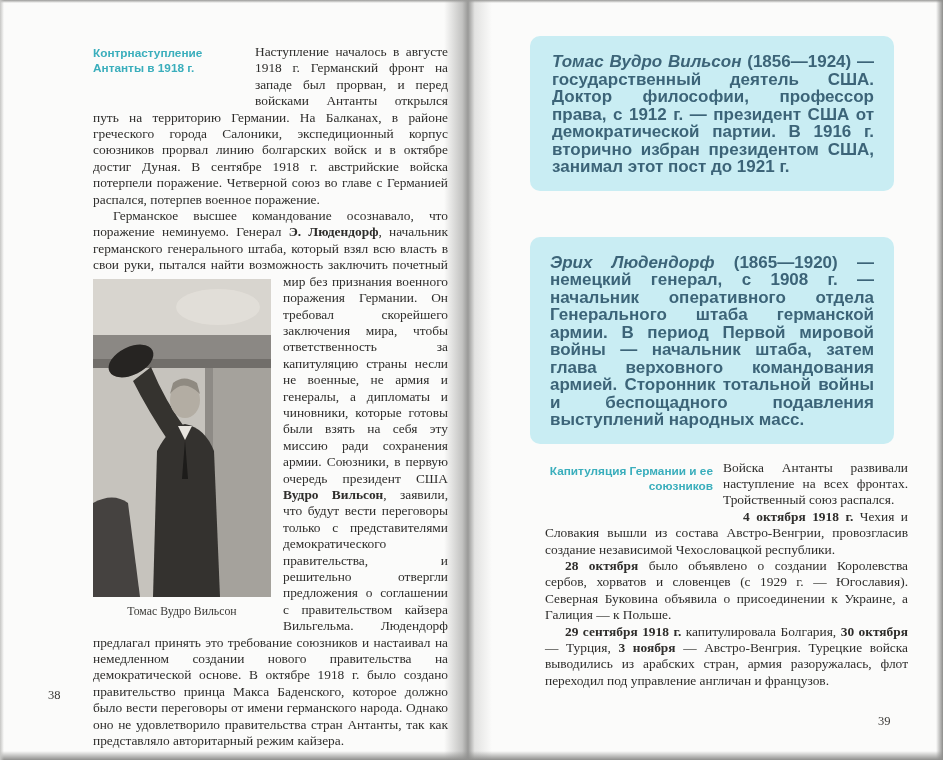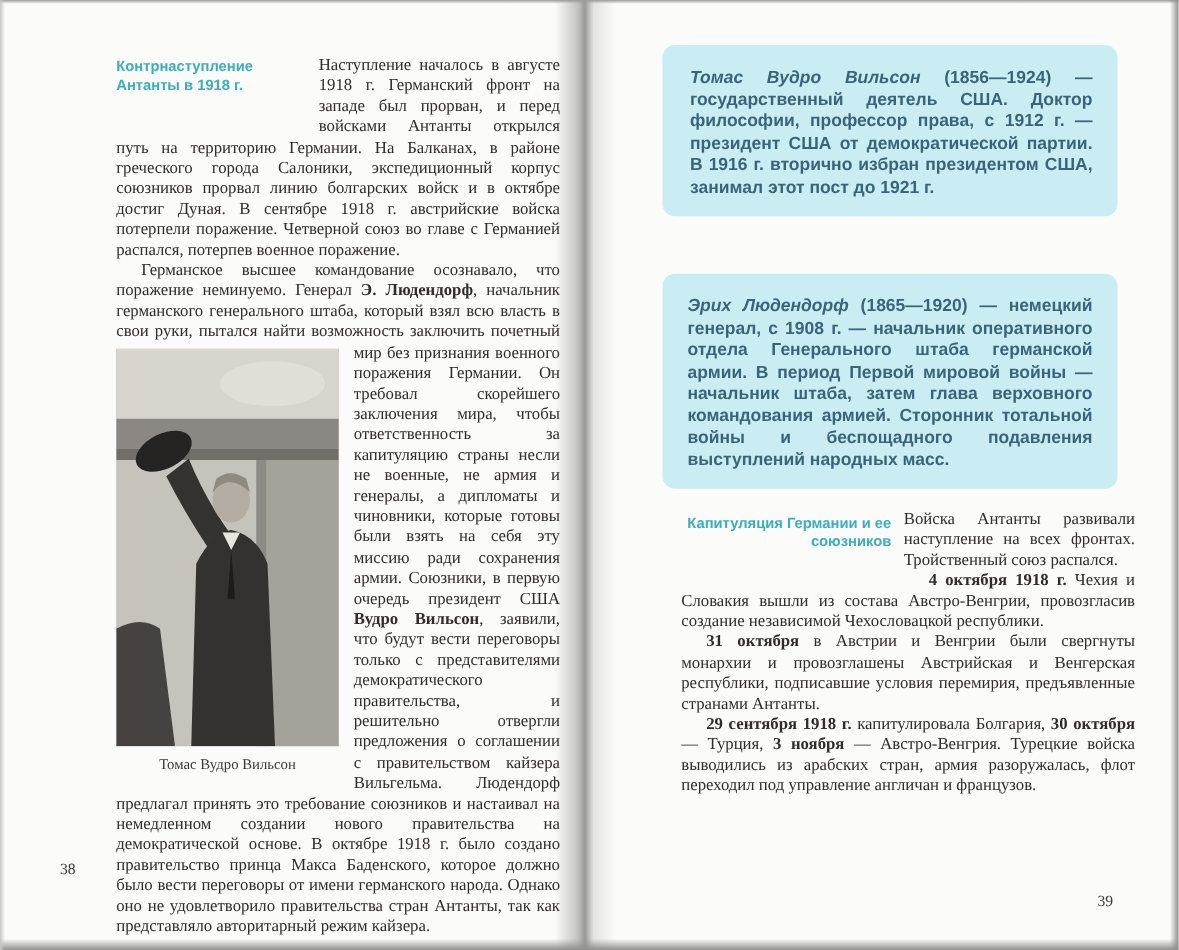--- a/index.html
+++ b/index.html
@@ -32,21 +32,21 @@
     line-height:15px;color:#3aaebc;text-align:left;}
   .section-head.right{width:168px;min-height:50px;text-align:right;margin:4px 10px 4px 0;}
 
   .photo-float{float:left;width:178px;margin:5px 12px 2px 0;text-indent:0;}
   .photo-frame{display:block;width:178px;height:318px;background:#c6c3bd;}
   .photo-caption{display:block;text-align:center;font-size:11.8px;line-height:14px;
     color:#3a3936;margin-top:7px;}
 
   .infobox{margin:0 14px 0 20px;background:#c9edf3;border-radius:10px;
     padding:17px 20px 15px 22px;font-family:"Liberation Sans", sans-serif;
-    font-size:14px;font-weight:bold;line-height:17.5px;color:#3c6478;text-align:justify;}
+    font-size:17px;font-weight:bold;line-height:17.5px;color:#3c6478;text-align:justify;}
   #infobox-wilson{margin-top:6px;}
   #infobox-ludendorff{margin-top:46px;margin-bottom:16px;padding-left:20px;}
   .infobox .person{font-style:italic;}
 
   .section2{margin-top:14px;}
   .event{margin-top:0;}
 
   .pagenum{position:absolute;font-size:12.5px;color:#3a3936;}
   #pn-left{left:48px;top:688px;}
   #pn-right{left:856px;top:714px;margin-left:22px;}
@@ -85,21 +85,21 @@
 
   <div class="page" id="page-right">
     <div class="infobox" id="infobox-wilson"><span class="person">Томас Вудро Вильсон</span><span> (1856—1924) — государственный деятель США. Доктор философии, профессор права, с 1912 г. — президент США от демократической партии. В 1916 г. вторично избран президентом США, занимал этот пост до 1921 г.</span></div>
 
     <div class="infobox" id="infobox-ludendorff"><span class="person">Эрих Людендорф</span><span> (1865—1920) — немецкий генерал, с 1908 г. — начальник оперативного отдела Генерального штаба германской армии. В период Первой мировой войны — начальник штаба, затем глава верховного командования армией. Сторонник тотальной войны и беспощадного подавления выступлений народных масс.</span></div>
 
     <div class="body-text section2">
       <div class="section-head right">Капитуляция Германии и ее союзников</div>
       <p class="para">Войска Антанты развивали наступление на всех фронтах. Тройственный союз распался.</p>
       <p class="para indent event"><span class="lead">4 октября 1918 г.</span><span> Чехия и Словакия вышли из состава Австро-Венгрии, провозгласив создание независимой Чехословацкой республики.</span></p>
-      <p class="para indent event"><span class="lead">31 октября</span><span> в Австрии и Венгрии были свергнуты монархии и провозглашены Австрийская и Венгерская республики, подписавшие условия перемирия, предъявленные странами Антанты.</span></p>
+      <p class="para indent event"><span class="lead">28 октября</span><span> было объявлено о создании Королевства сербов, хорватов и словенцев (с 1929 г. — Югославия). Северная Буковина объявила о присоединении к Украине, а Галиция — к Польше.</span></p>
       <p class="para indent event"><span class="lead">29 сентября 1918 г.</span><span> капитулировала Болгария, </span><span class="lead">30 октября</span><span> — Турция, </span><span class="lead">3 ноября</span><span> — Австро-Венгрия. Турецкие войска выводились из арабских стран, армия разоружалась, флот переходил под управление англичан и французов.</span></p>
     </div>
   </div>
 
   <div class="pagenum" id="pn-left">38</div>
   <div class="pagenum" id="pn-right">39</div>
 
   <div class="gutter"></div>
   <div class="edge-top"></div>
   <div class="edge-right"></div>

